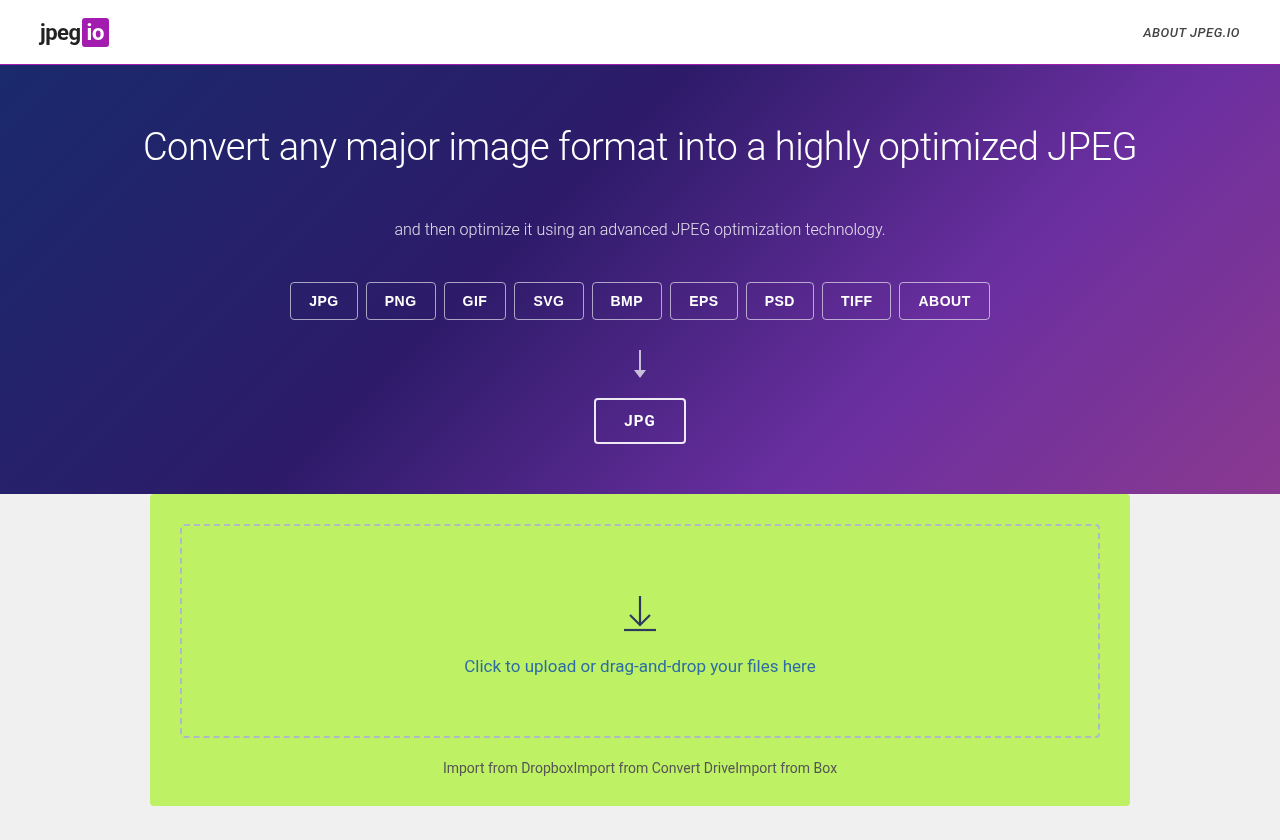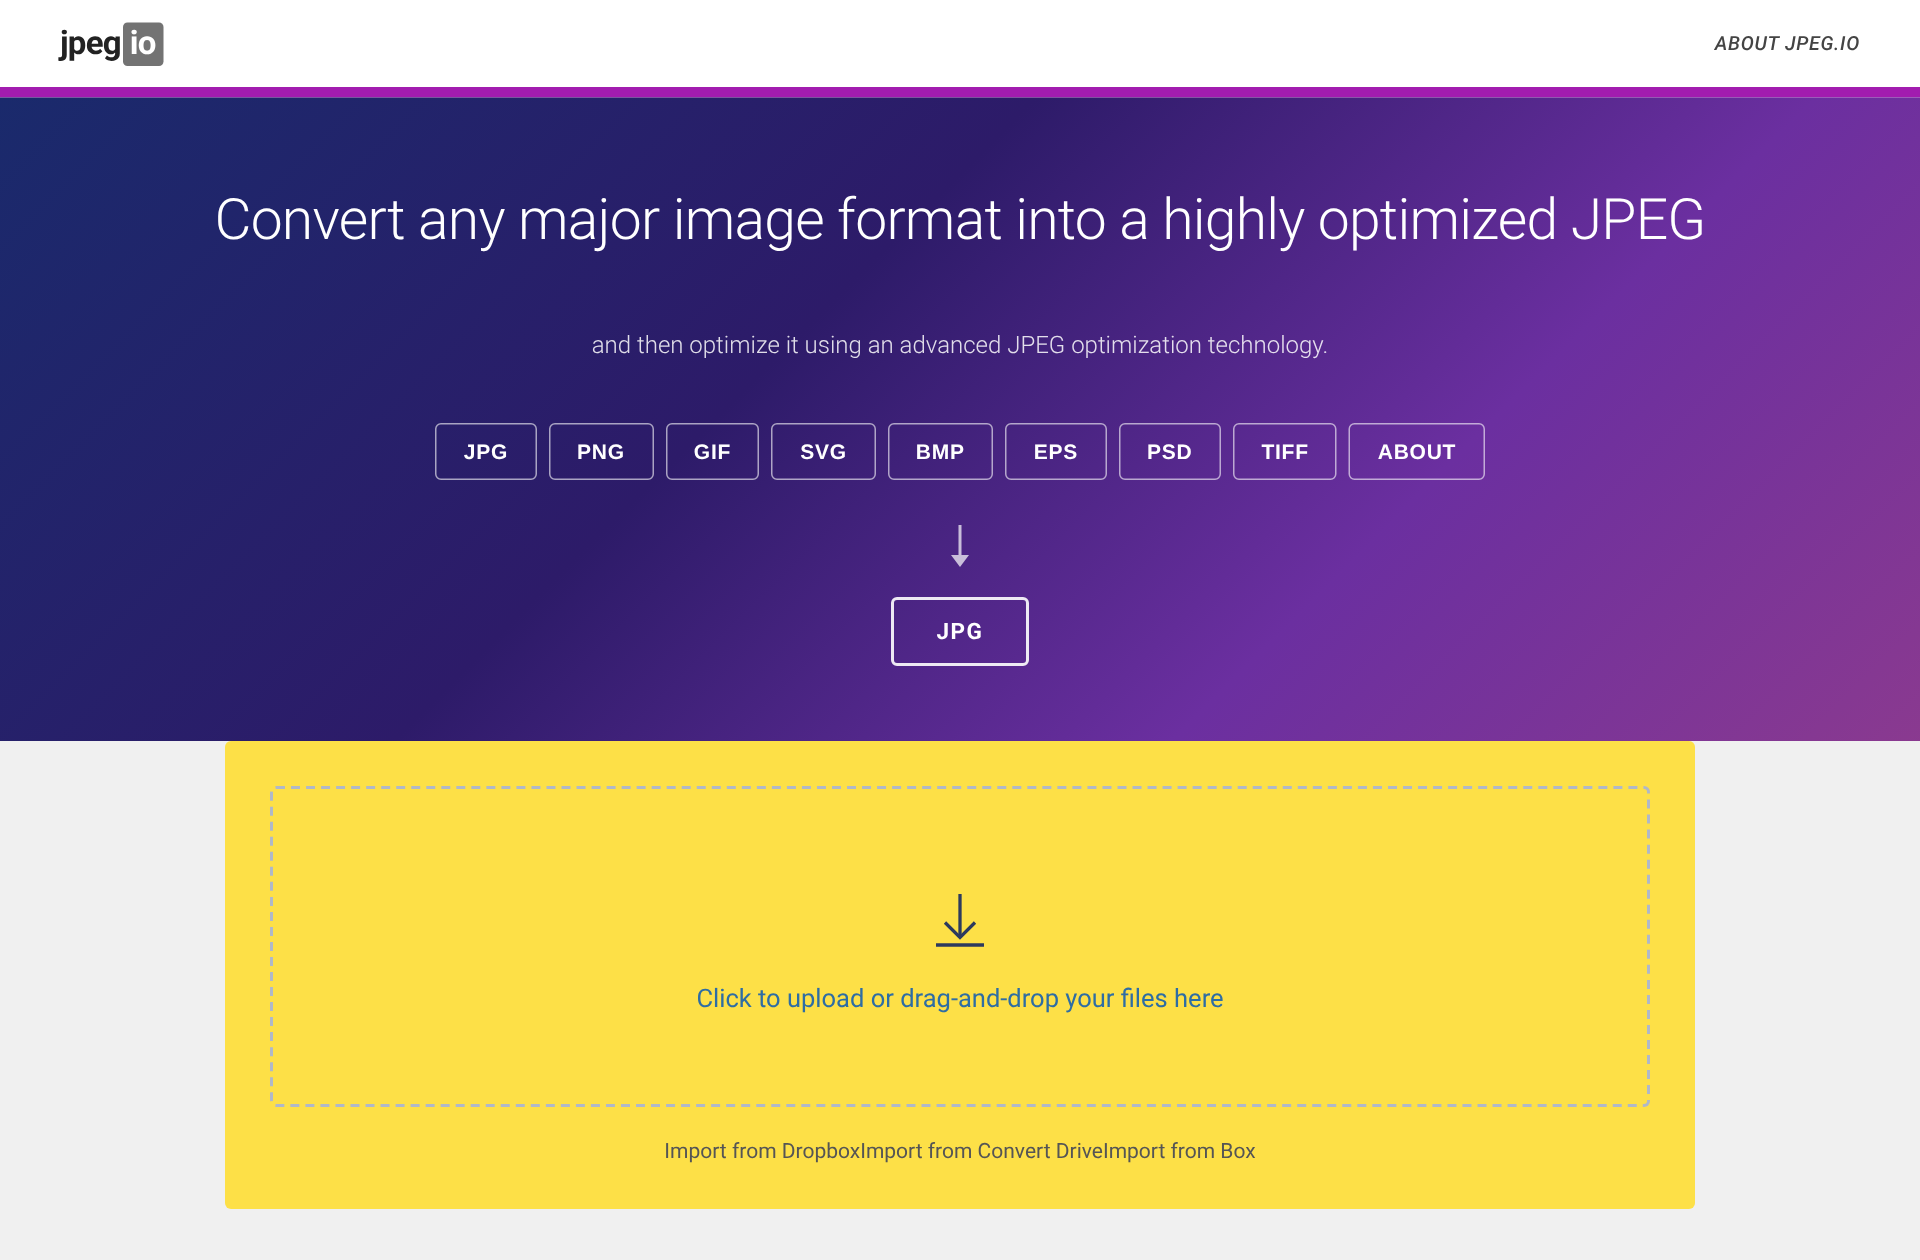--- a/index.html
+++ b/index.html
@@ -16,34 +16,34 @@
     }
 
     
     .header {
       background: #fff;
       height: 65px;
       display: flex;
       align-items: center;
       justify-content: space-between;
       padding: 0 40px;
-      border-bottom: 7px solid #a21caf;
+      border-bottom: 1px solid #a21caf;
     }
 
     .logo {
       display: flex;
       align-items: center;
       font-size: 22px;
       font-weight: 700;
       color: #222;
       letter-spacing: -0.5px;
     }
 
     .logo-highlight {
-      background: #737373;
+      background: #a21caf;
       color: #fff;
       padding: 2px 5px;
       border-radius: 3px;
       margin-left: 1px;
       font-size: 22px;
       font-weight: 700;
     }
 
     .nav-link {
       font-size: 13px;
@@ -119,21 +119,21 @@
       padding: 12px 28px;
       border-radius: 4px;
       font-size: 15px;
       font-weight: 700;
       letter-spacing: 1px;
       margin-top: 10px;
     }
 
     
     .drop-container {
-      background: #fde047;
+      background: #bef264;
       max-width: 980px;
       margin: -20px auto 0;
       border-radius: 4px;
       padding: 30px 30px 30px;
       position: relative;
       z-index: 10;
     }
 
     .drop-zone {
       border: 2px dashed #b0b8c8;

